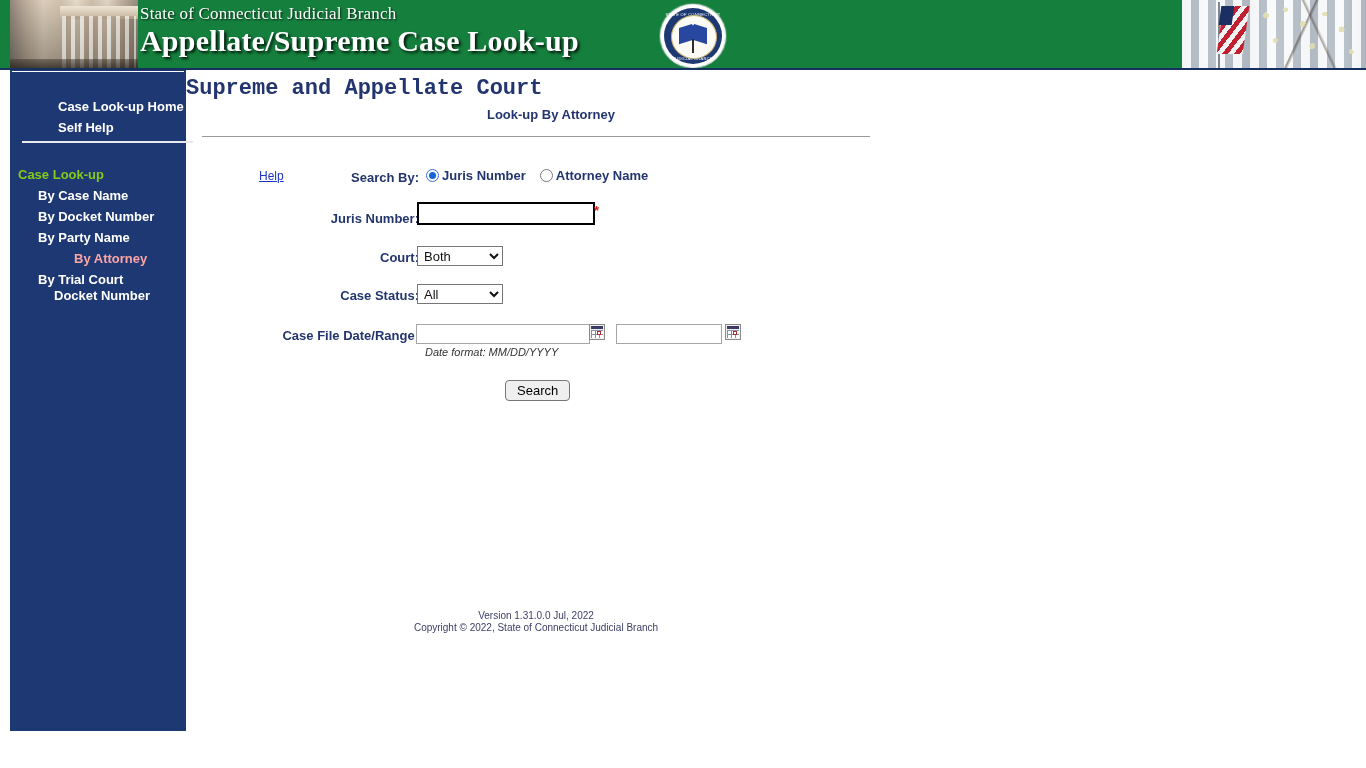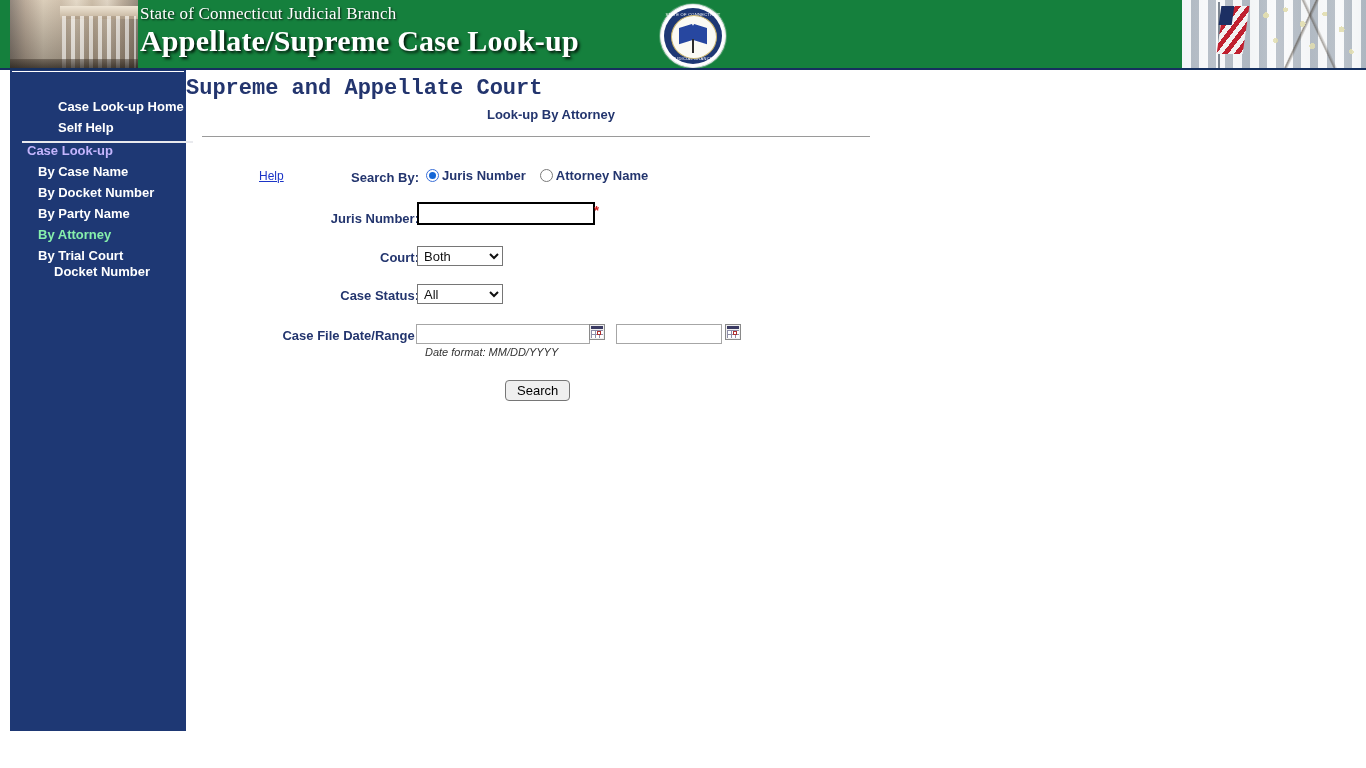--- a/index.html
+++ b/index.html
@@ -198,38 +198,38 @@
     padding-left: 0px;
     white-space: nowrap;
   }
   .nav-divider {
     position: absolute;
     left: 12px; top: 71px;
     width: 171px; height: 2px;
     background: #e9eaee;
   }
   .nav-group-title {
-    color: #c4b5fd;
+    color: #84cc16;
     font-size: 13px;
     font-weight: bold;
     line-height: 21px;
-    padding-left: 17px;
-    margin-top: 2px;
+    padding-left: 8px;
+    margin-top: 26px;
   }
   .nav-sub {
     display: block;
     color: #ffffff;
     font-size: 13px;
     font-weight: bold;
     text-decoration: none;
     line-height: 21px;
     padding-left: 28px;
     white-space: nowrap;
   }
-  .nav-sub.active { color: #86efac; }
+  .nav-sub.active { color: #fca5a5; margin-left: 36px; }
   .nav-sub.two-line { line-height: 16px; padding-top: 3px; }
   .nav-sub.two-line .l2 { display: block; padding-left: 16px; }
 
   
   .content {
     position: absolute;
     left: 186px; top: 70px;
     width: 1180px; height: 698px;
   }
   .page-title {
@@ -504,13 +504,17 @@
         <span class="cal-grid"></span>
         <span class="cal-dot"></span>
       </button>
 
       <div class="date-hint">Date format: MM/DD/YYYY</div>
     </div>
 
     <button class="search-btn" type="button">Search</button>
   </form>
 
+  <div class="footer">
+    <div>Version 1.31.0.0 Jul, 2022</div>
+    <div>Copyright © 2022, State of Connecticut Judicial Branch</div>
+  </div>
 </main>
 
 </body></html>

